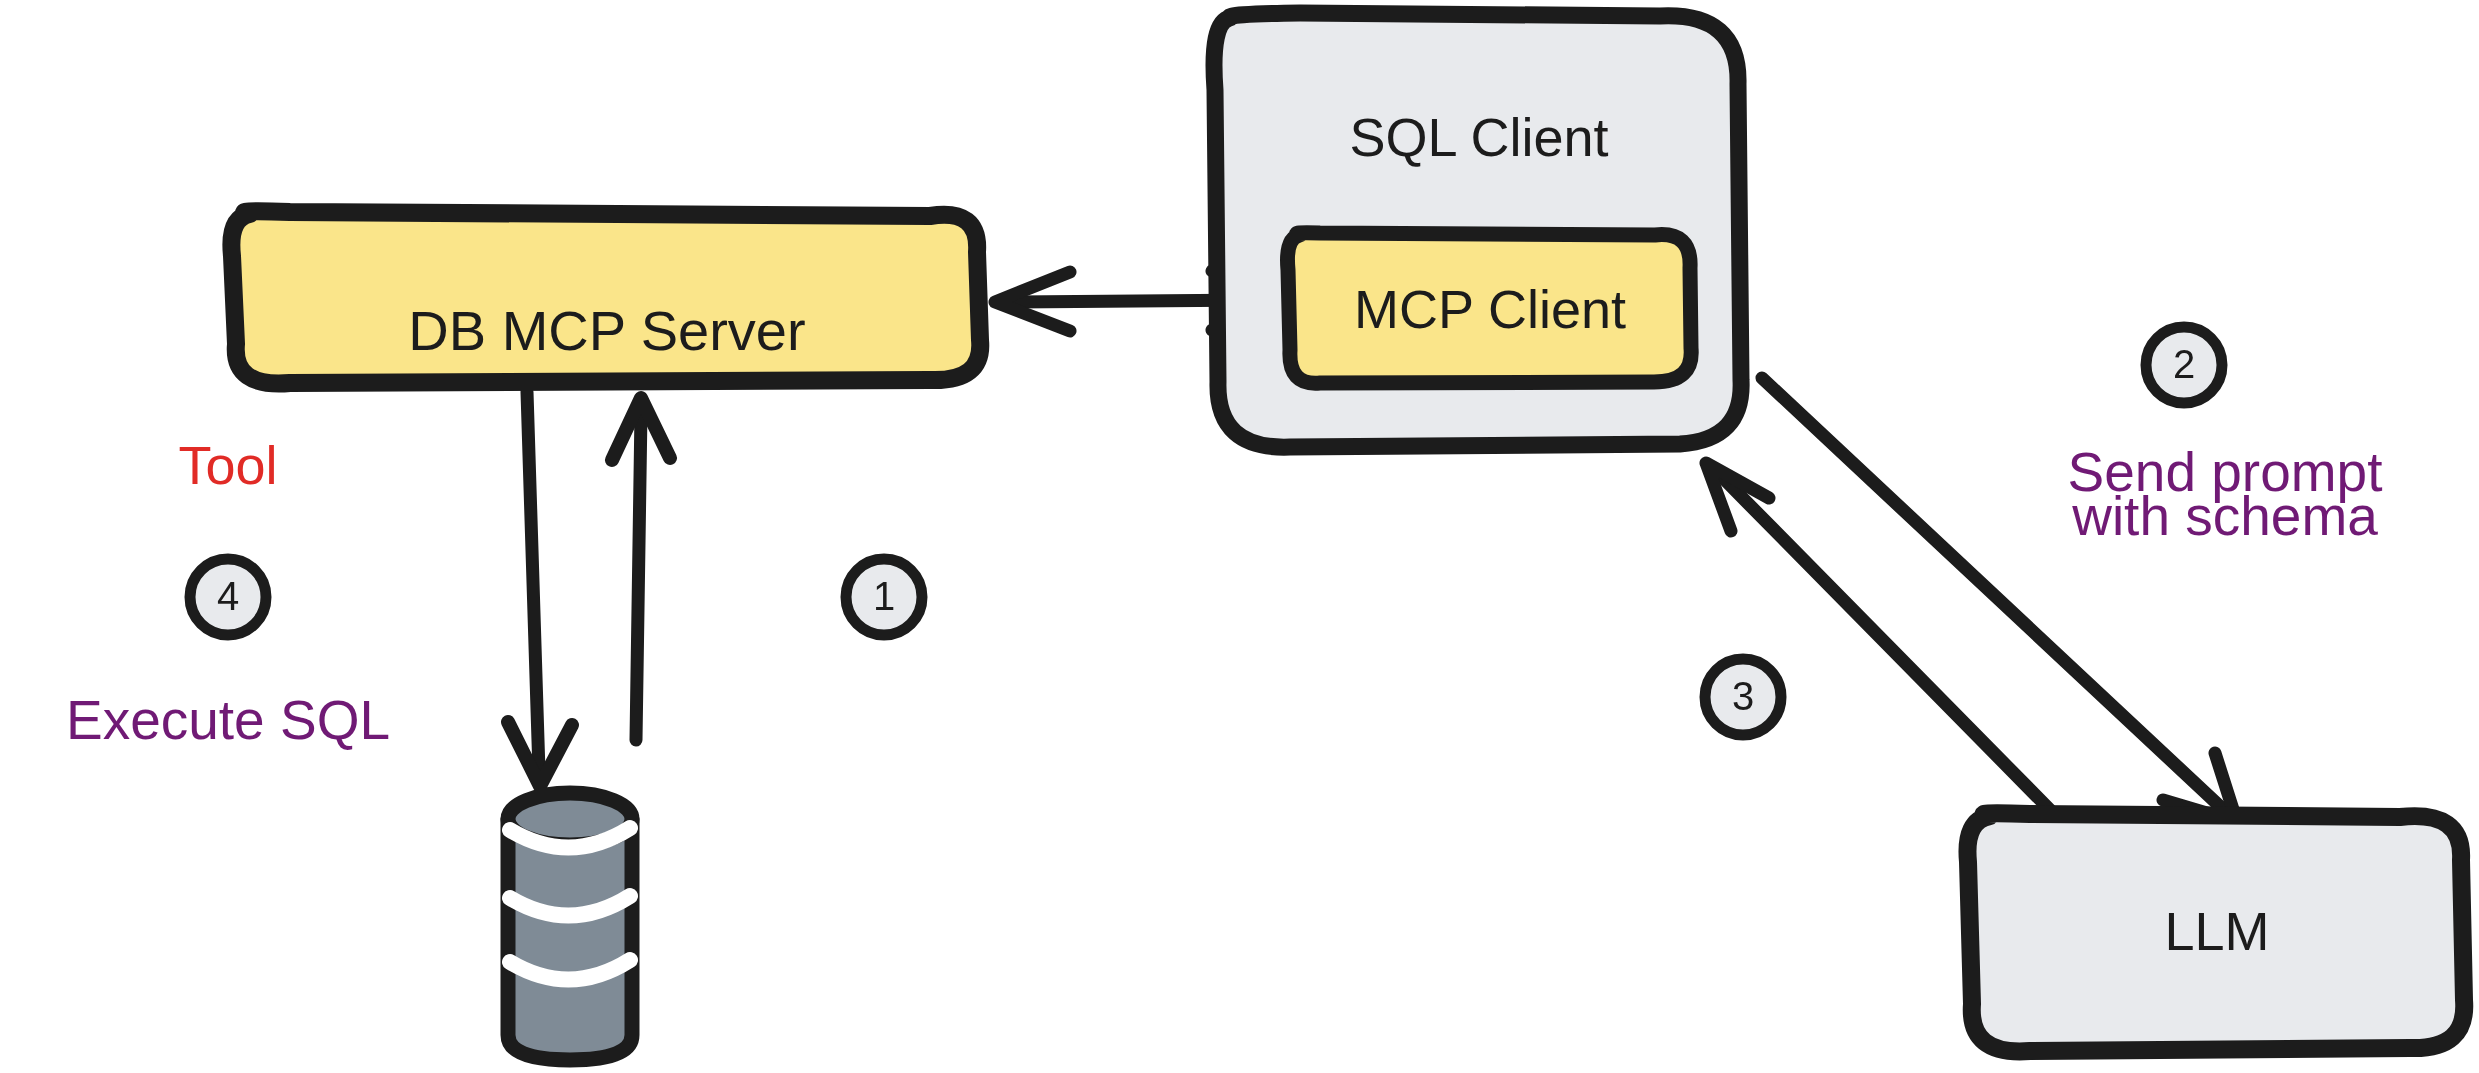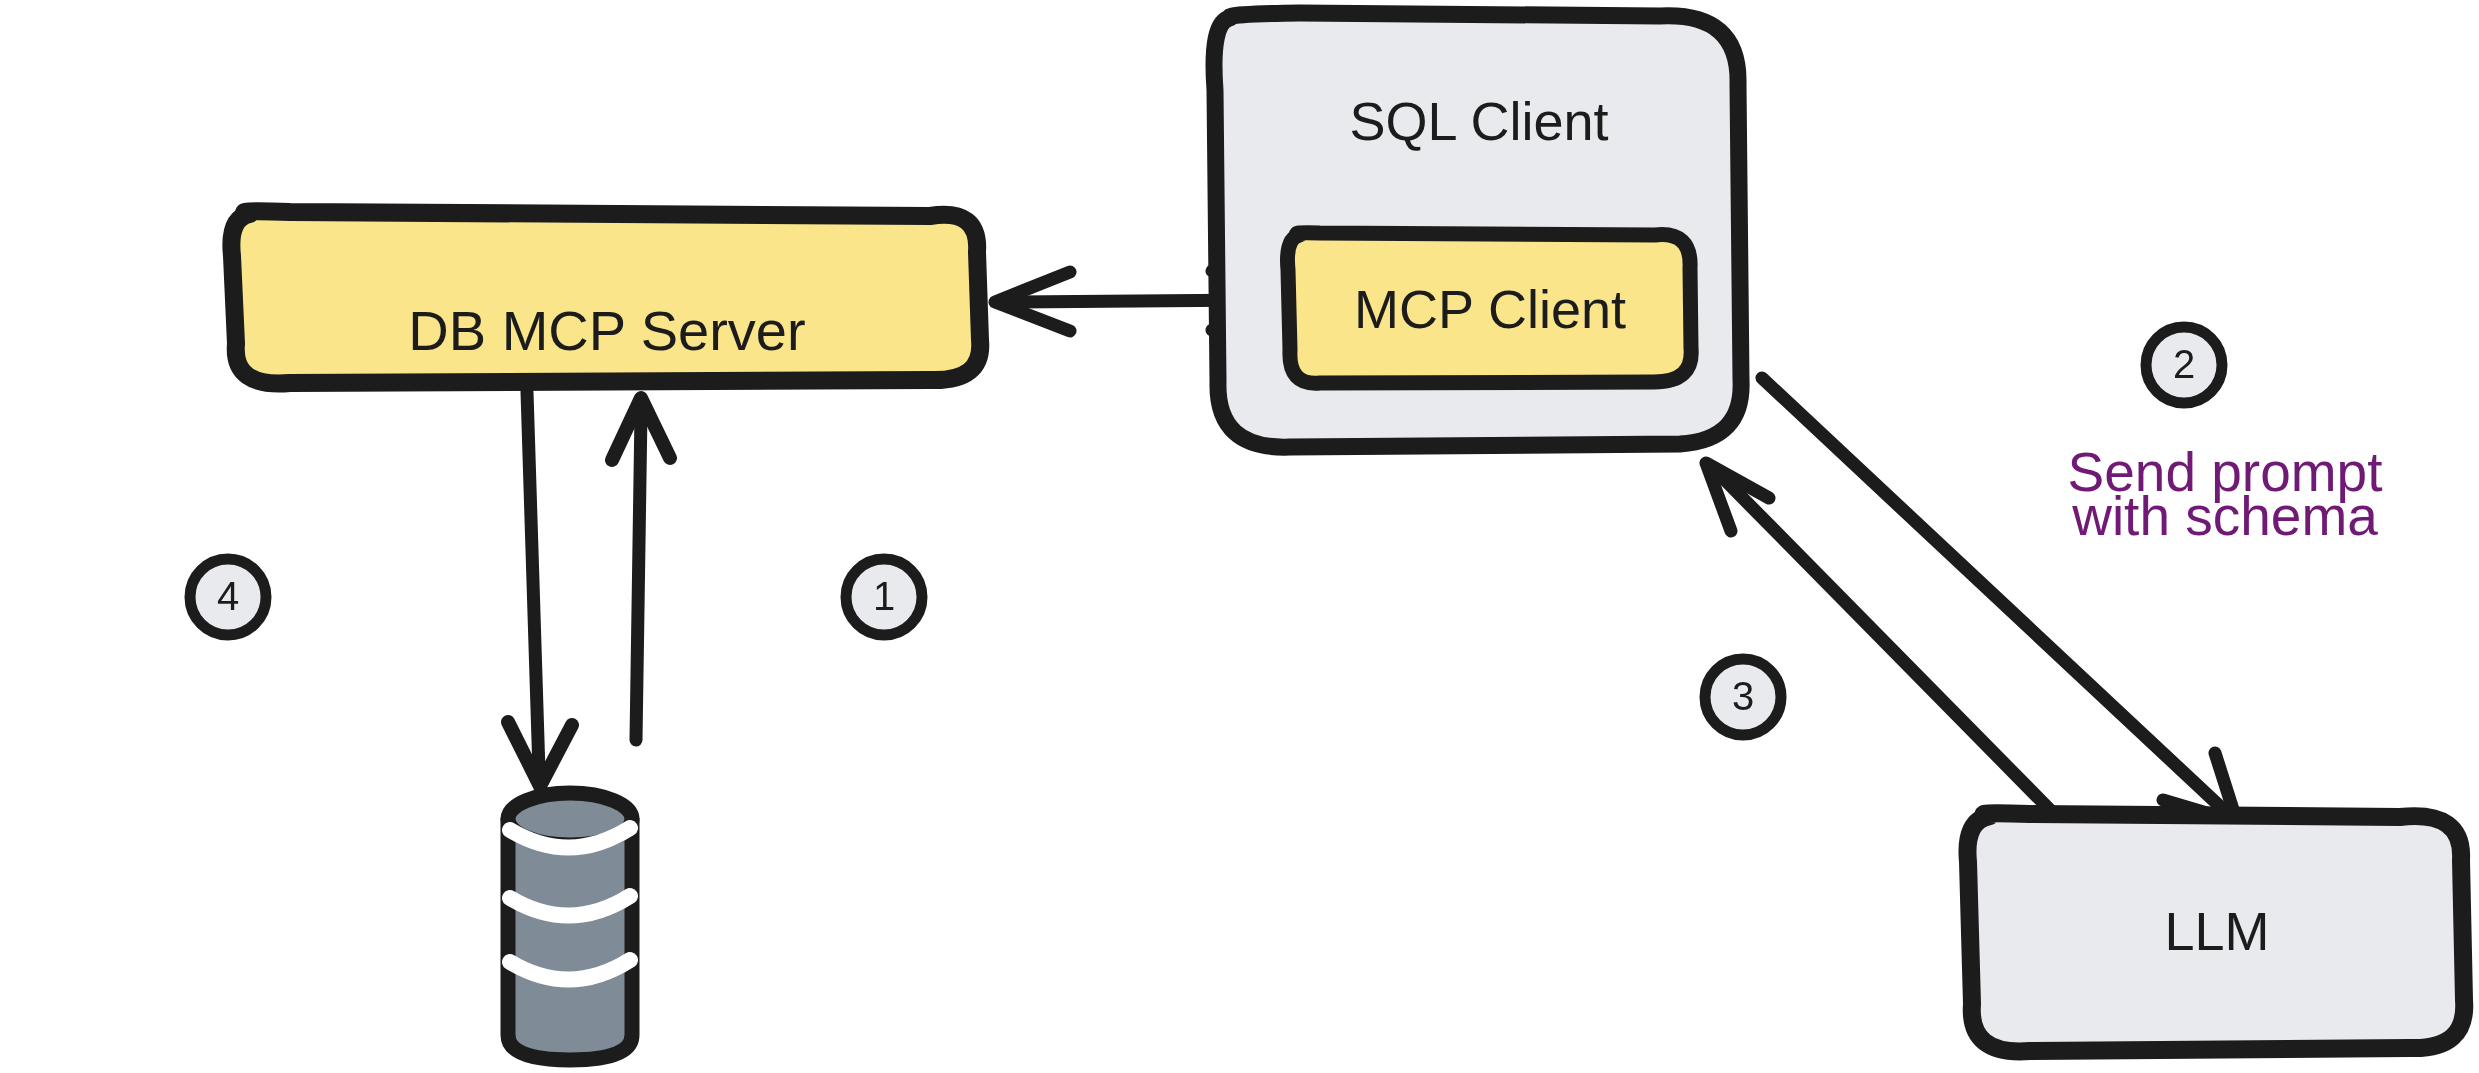--- a/index.html
+++ b/index.html
@@ -162,27 +162,29 @@
     <g>
       <circle cx="2184" cy="365" r="38" fill="#e8eaed" stroke="#1c1c1c" stroke-width="11"></circle>
     </g>
     <g>
       <circle cx="1743" cy="697" r="38" fill="#e8eaed" stroke="#1c1c1c" stroke-width="11"></circle>
     </g>
   </svg>
 
   <div class="node-label" style="left:236px; top:261px; width:742px; font-size:56px;margin-top:37px;">DB MCP Server</div>
 
-  <div class="node-label" style="left:1218px; top:90px; width:522px; font-size:54px;">SQL Client</div>
+  <div class="node-label" style="left:1218px; top:106px; width:522px; font-size:54px;">SQL Client</div>
 
   <div class="node-label" style="left:1290px; top:278px; width:400px; font-size:54px;">MCP Client</div>
 
   <div class="node-label" style="left:1972px; top:900px; width:490px; font-size:54px;">LLM</div>
 
+  <div class="free-label red-label" style="left:68px; top:434px; width:320px; font-size:54px;">Tool</div>
   <div class="step-num" style="left:190px; top:576px; width:76px; font-size:40px;">4</div>
+  <div class="free-label" style="left:0px; top:688px; width:456px; font-size:55px;">Execute SQL</div>
 
   <div class="step-num" style="left:846px; top:576px; width:76px; font-size:40px;">1</div>
 
   <div class="step-num" style="left:2146px; top:344px; width:76px; font-size:40px;">2</div>
   <div class="free-label" style="left:1975px; top:440px; width:500px; font-size:55px;">Send prompt</div>
   <div class="free-label" style="left:1975px; top:484px; width:500px; font-size:55px;">with schema</div>
 
   <div class="step-num" style="left:1705px; top:676px; width:76px; font-size:40px;">3</div>
 
 </div>

